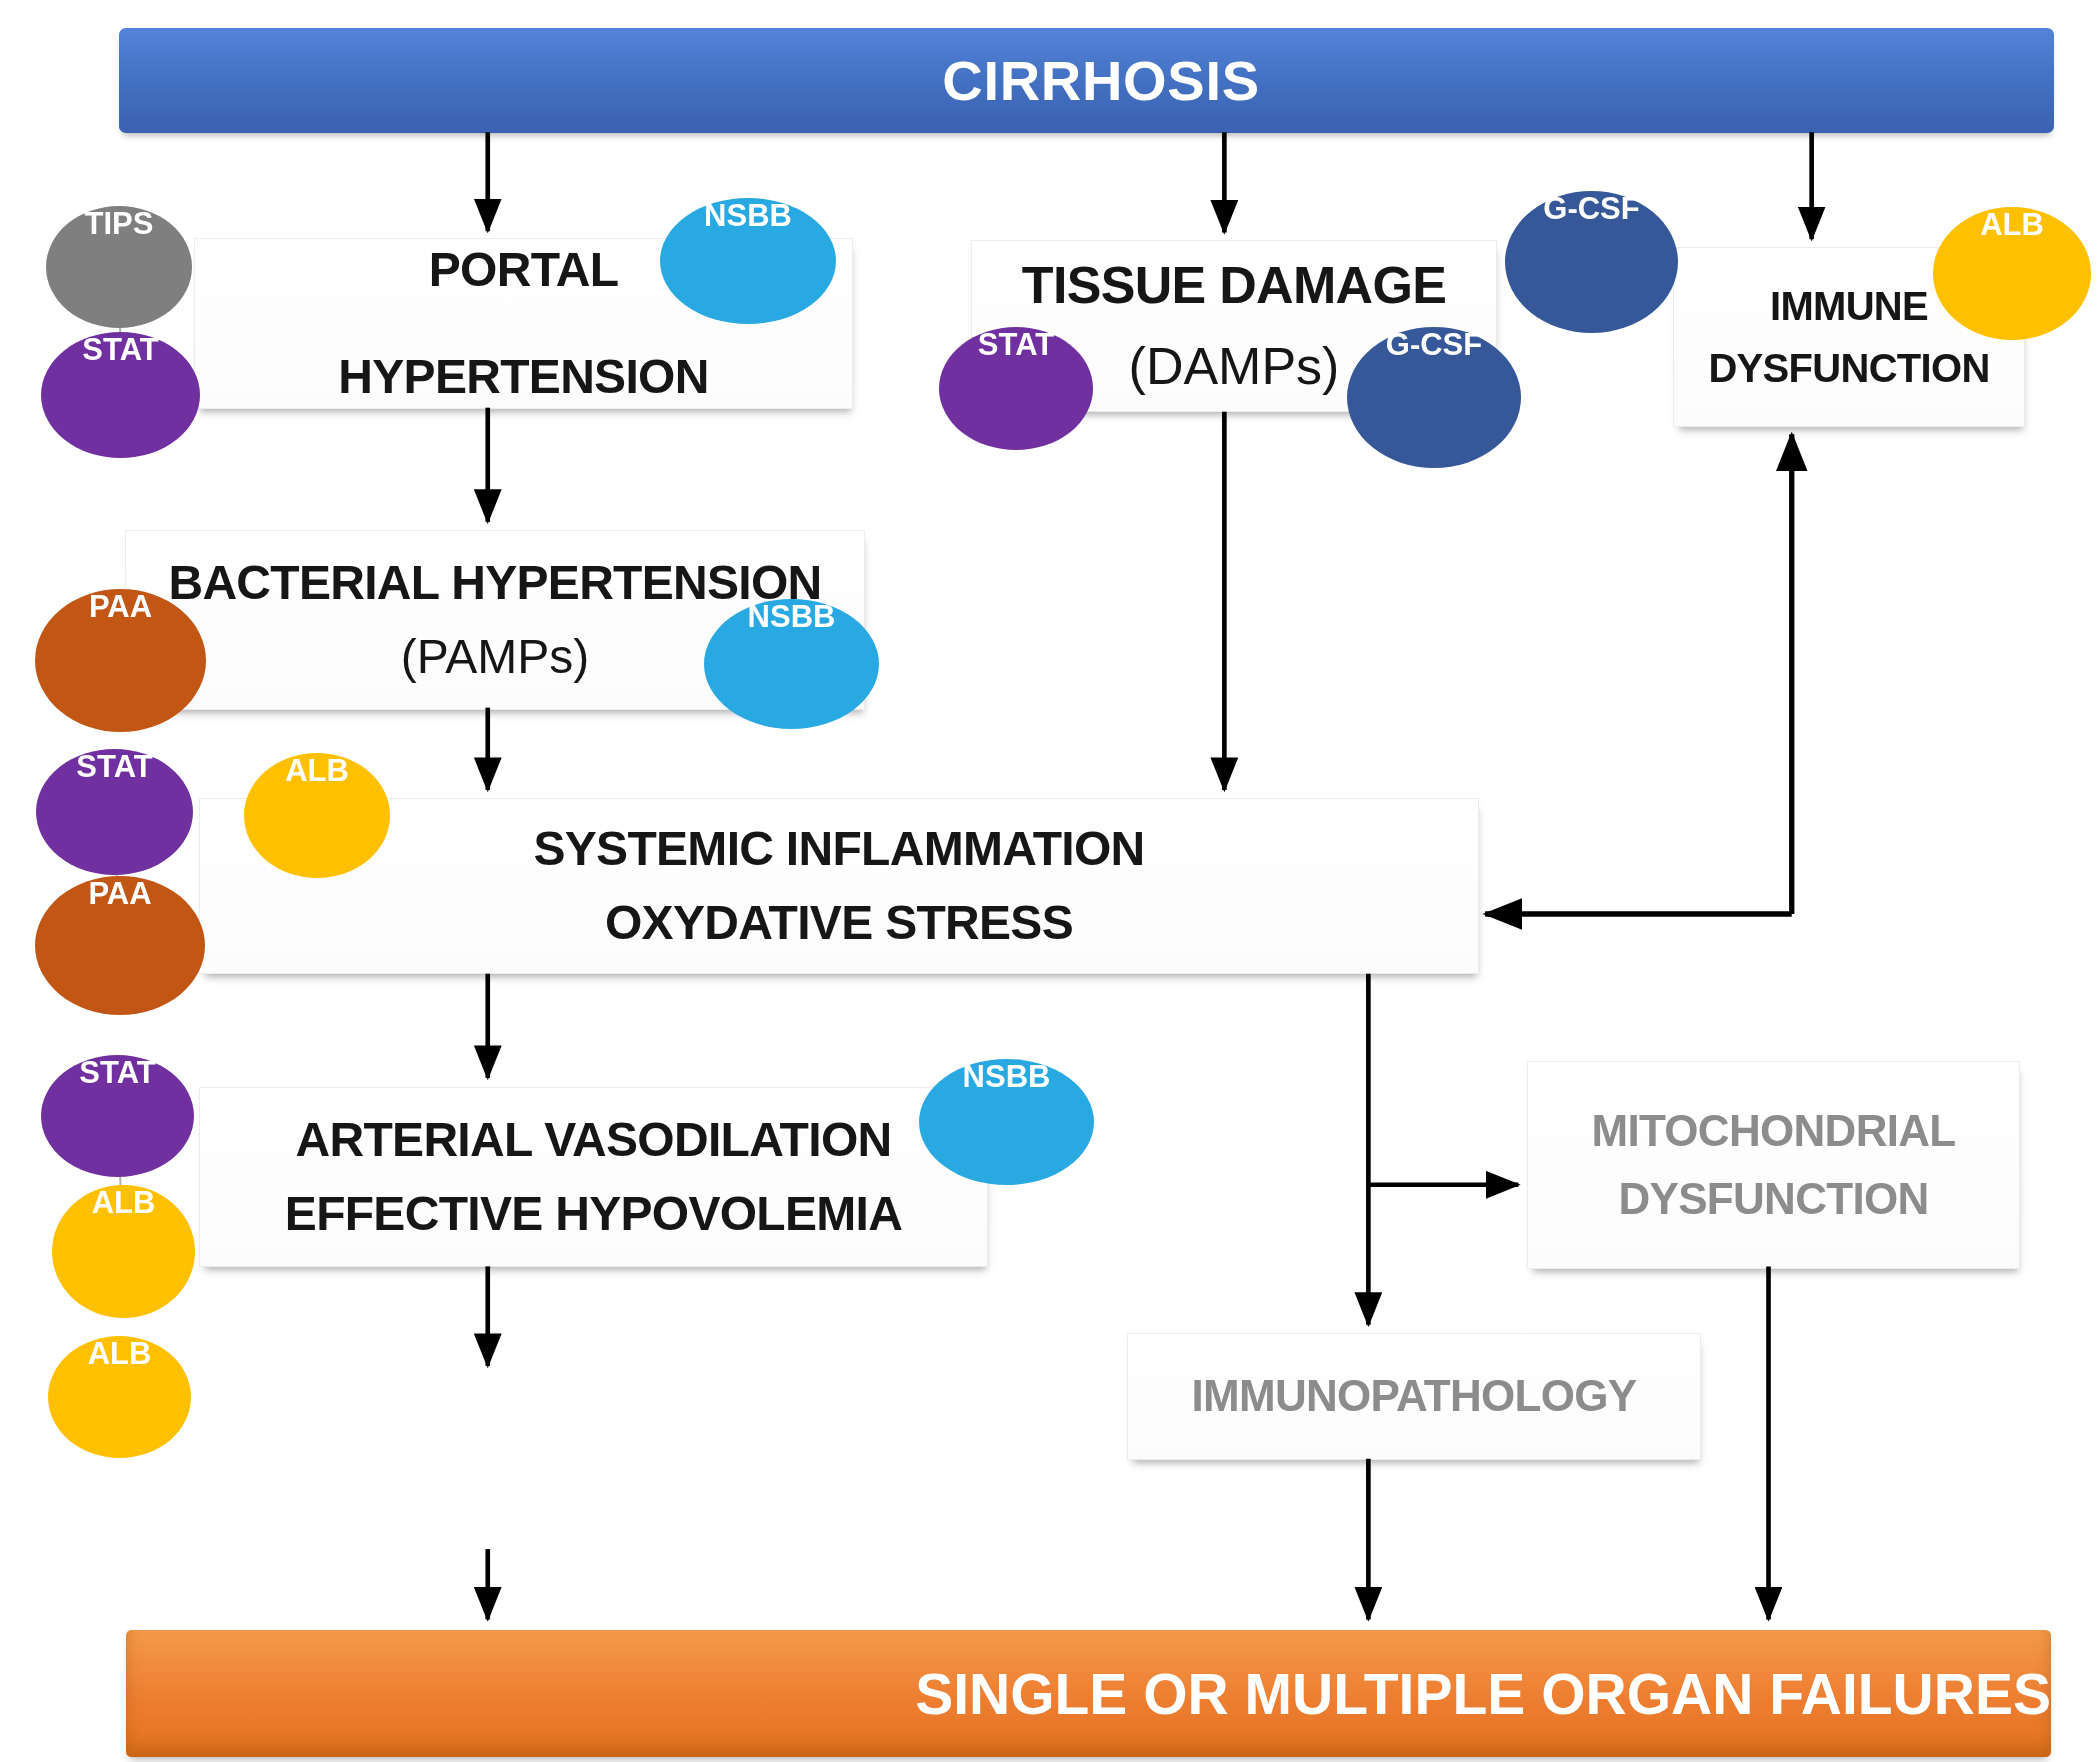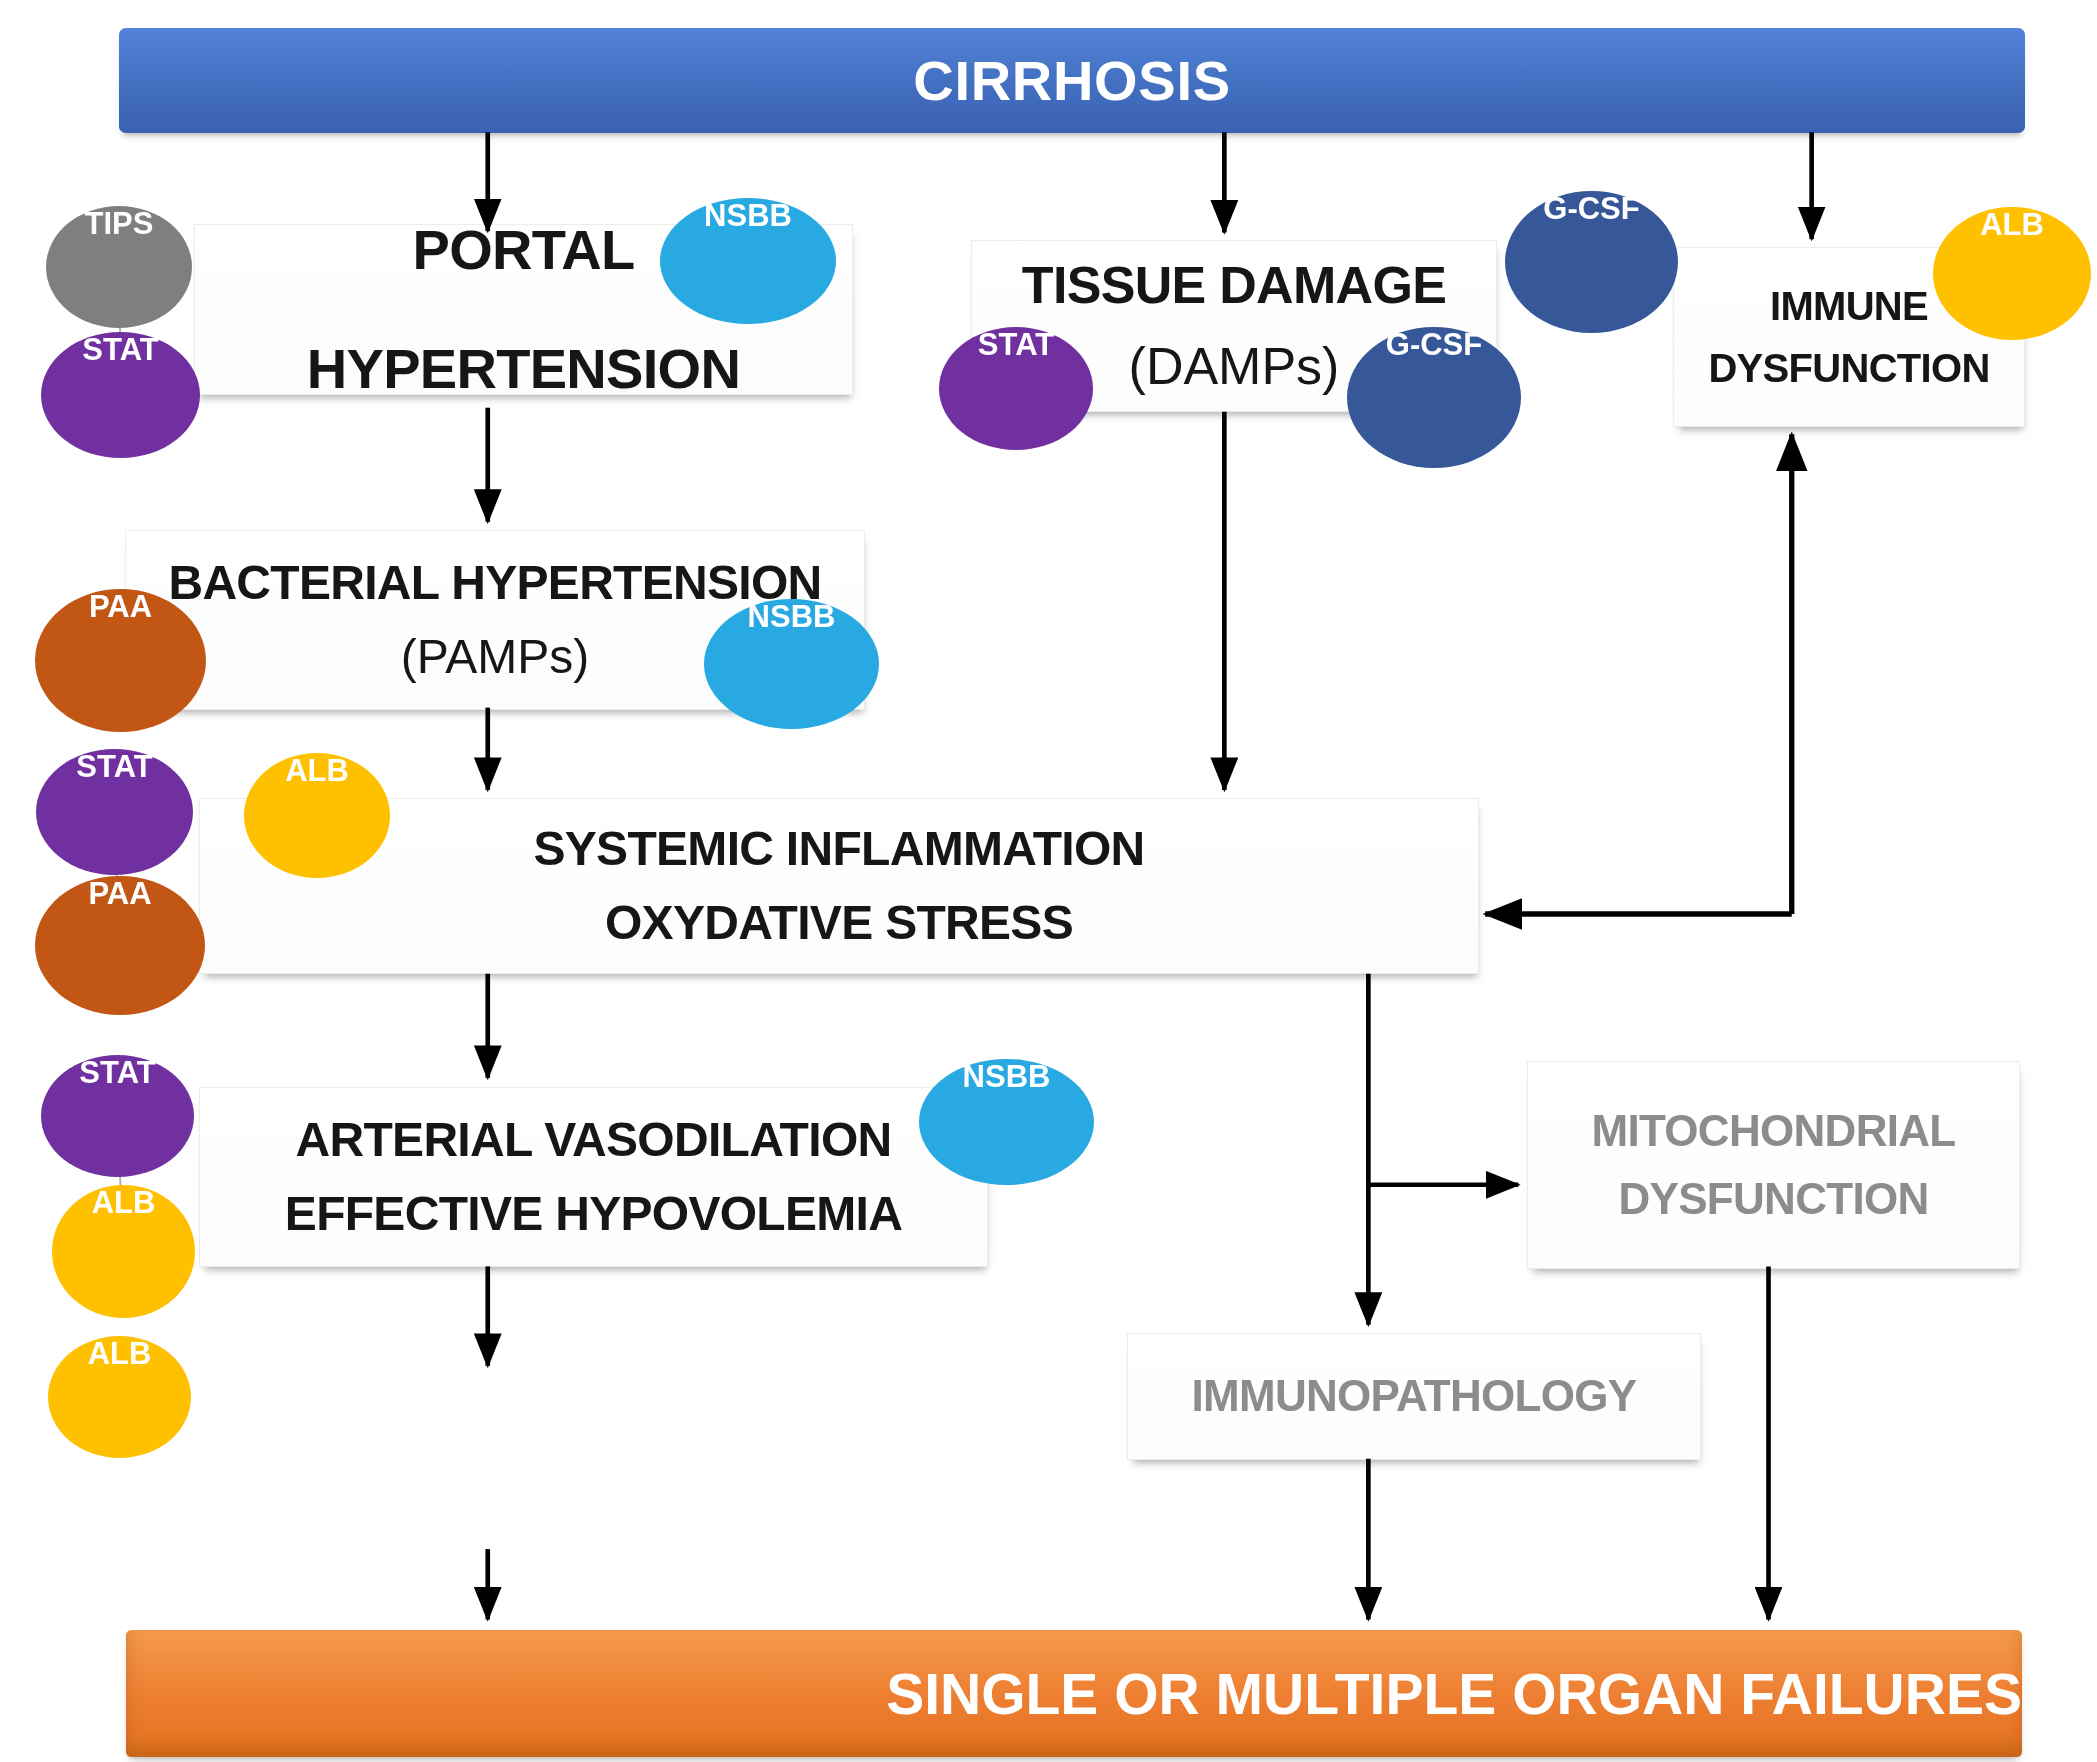--- a/index.html
+++ b/index.html
@@ -2,21 +2,21 @@
 <html style="font-size:10.6px"><head>
 <meta charset="utf-8">
 <style>
   html,body{margin:0;padding:0;background:#ffffff;}
   #canvas{
     position:relative;width:2097px;height:1763px;background:#ffffff;
     font-family:"Liberation Sans","DejaVu Sans",sans-serif;overflow:hidden;
   }
   .bar{
     position:absolute;display:flex;align-items:center;justify-content:center;
-    color:#ffffff;font-weight:700;text-align:center;
+    color:#ffffff;font-weight:700;text-align:center;padding-left:29px;
   }
   #banner{
     left:119px;top:28px;width:1906px;height:105px;border-radius:6.6px;
     background:linear-gradient(180deg,#5583d9 0%,#4472c4 45%,#3b61b2 100%);
     font-size:56px;letter-spacing:0.7px;
     box-shadow:0 6px 7.3px -4.6px rgba(110,110,110,.55);
   }
   #footer{
     left:126px;top:1630px;width:1896px;height:127px;border-radius:5.3px;
     background:linear-gradient(180deg,#f49a49 0%,#ed7d31 55%,#e4731f 100%);
@@ -50,21 +50,21 @@
 </style>
 </head>
 <body>
 
 <div id="canvas">
 
   <div id="banner" class="bar">
     <span>CIRRHOSIS</span>
   </div>
 
-  <div class="node" style="left:194px;top:224px;width:657px;height:169px;font-size:56px;gap:32px;">
+  <div class="node" style="left:194px;top:238px;width:657px;height:169px;font-size:48px;gap:32px;">
     <span class="ln">PORTAL</span>
     <span class="ln">HYPERTENSION</span>
   </div>
 
   <div class="node" style="left:971px;top:240px;width:524px;height:170px;font-size:52px;">
     <span class="ln">TISSUE DAMAGE</span>
     <span class="ln regular">(DAMPs)</span>
   </div>
 
   <div class="node" style="left:1673px;top:247px;width:350px;height:178px;font-size:40px;">

